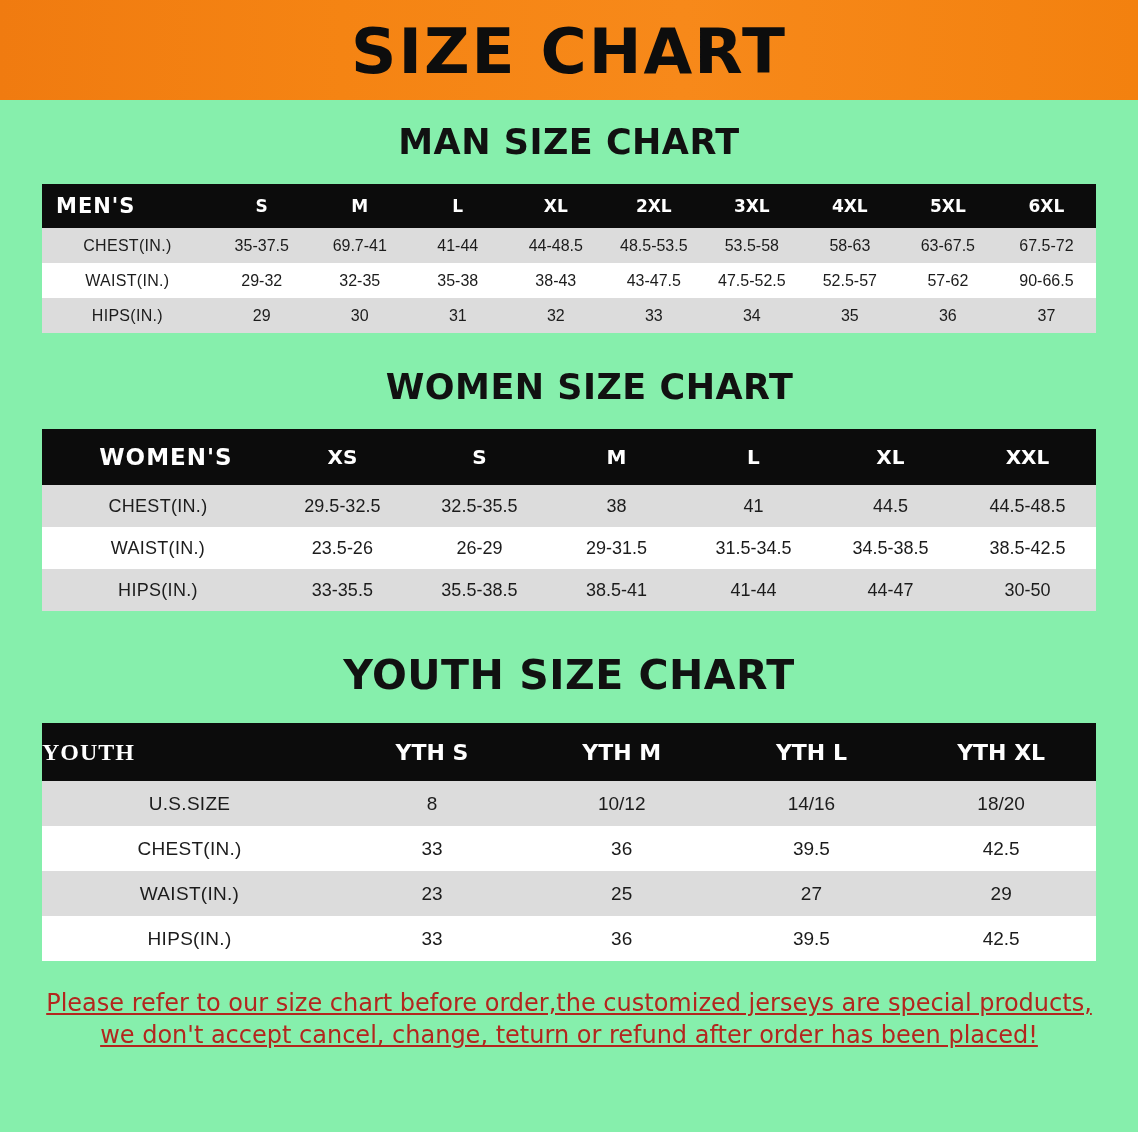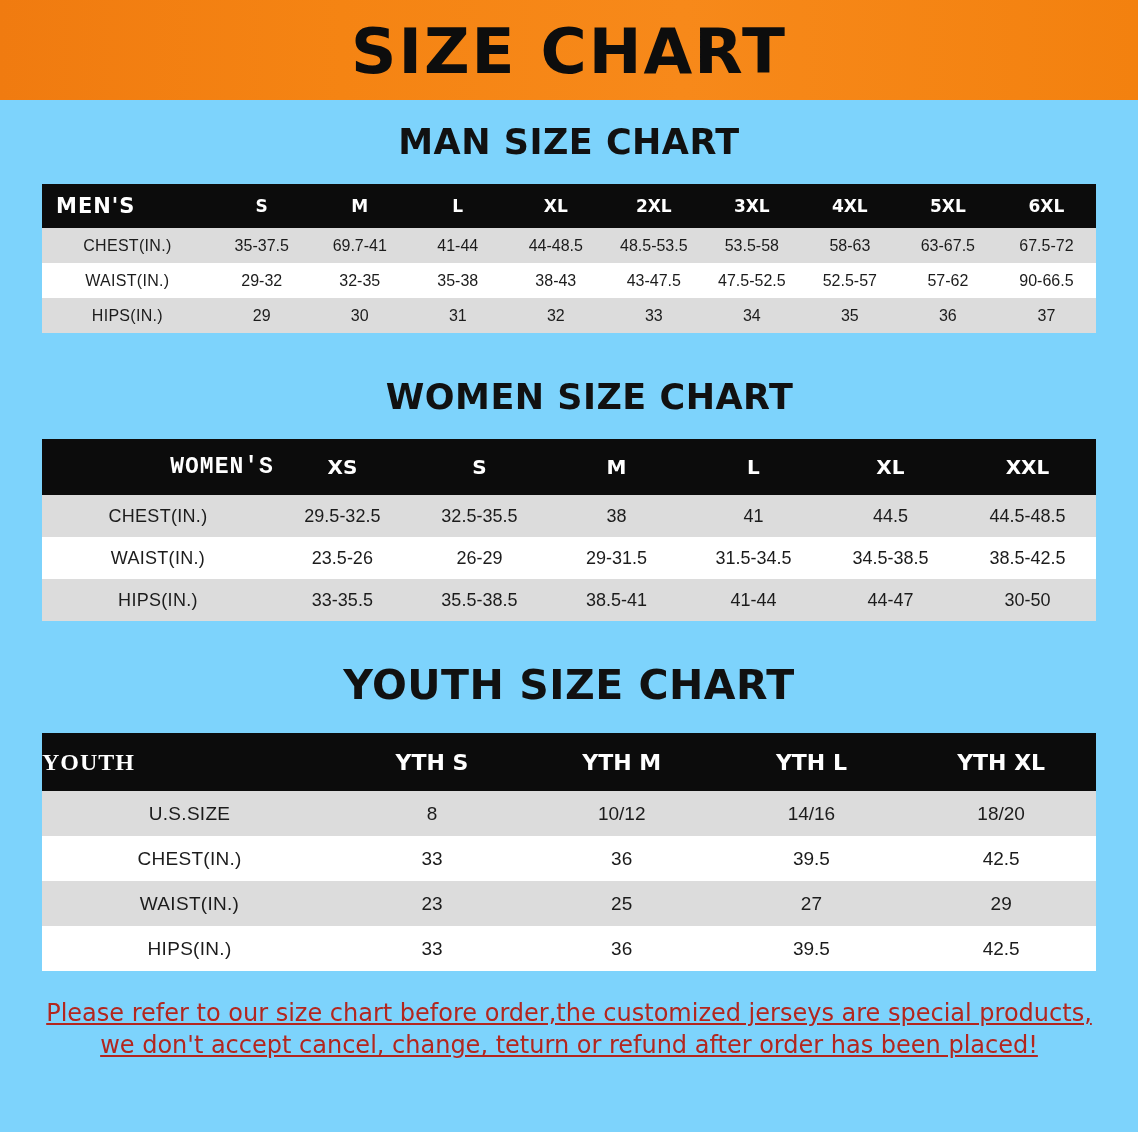--- a/index.html
+++ b/index.html
@@ -6,21 +6,21 @@
   html, body {
     margin: 0; padding: 0;
     width: 1138px; height: 1132px;
     background: #fdfdfd;
     font-family: "Liberation Sans", sans-serif;
   }
   #page {
     position: relative;
     width: 1138px;
     height: 1132px;
-    background: #7dd3fc;
+    background: #86efac;
     overflow: hidden;
   }
 
   
   .banner {
     width: 100%;
     height: 100px;
     background: linear-gradient(90deg, #f07b10 0%, #f58413 30%, #f7891a 60%, #f3810f 100%);
     display: flex;
     align-items: center;
@@ -38,21 +38,21 @@
 
   
   .section-title {
     text-align: center;
     font-family: "DejaVu Sans", sans-serif;
     font-weight: bold;
     color: #111;
     letter-spacing: 0.5px;
   }
   .title-man   { font-size: 35px; margin-top: 22px; }
-  .title-women { font-size: 35px; margin-top: 44px; padding-left: 41px; }
+  .title-women { font-size: 35px; margin-top: 34px; padding-left: 41px; }
   .title-youth { font-size: 41px; margin-top: 40px; }
 
   
   .tbl-wrap { padding: 0 42px; }
   table.size {
     width: 100%;
     border-collapse: collapse;
     table-layout: fixed;
   }
   table.size td, table.size th {
@@ -80,21 +80,21 @@
   .band-light { background: #ffffff; }
 
   
   .man table.size thead th { font-size: 17px; height: 44px; }
   .man table.size thead th.lead { font-size: 21px; text-align: left; padding-left: 14px; letter-spacing: 1px; }
   .man table.size tbody td { height: 35px; font-size: 16px; }
   .man table.size tbody td.lead { font-size: 16px; }
 
   
   .women table.size thead th { font-size: 20px; height: 56px; }
-  .women table.size thead th.lead { font-size: 23px; text-align: right; padding-left: 16px; letter-spacing: 1px; font-family: Liberation Mono, monospace; }
+  .women table.size thead th.lead { font-size: 23px; text-align: center; padding-left: 16px; letter-spacing: 1px; }
   .women table.size tbody td { height: 42px; font-size: 18px; }
   .women table.size tbody td.lead { font-size: 18px; }
 
   
   .youth table.size thead th { font-size: 22px; height: 58px; }
   .youth table.size thead th.lead { font-size: 24px; text-align: left; padding-left: 0; letter-spacing: 1px; font-family: Liberation Serif, serif; }
   .youth table.size tbody td { height: 45px; font-size: 19px; }
   .youth table.size tbody td.lead { font-size: 19px; }
 
   .mt-man   { margin-top: 22px; }

